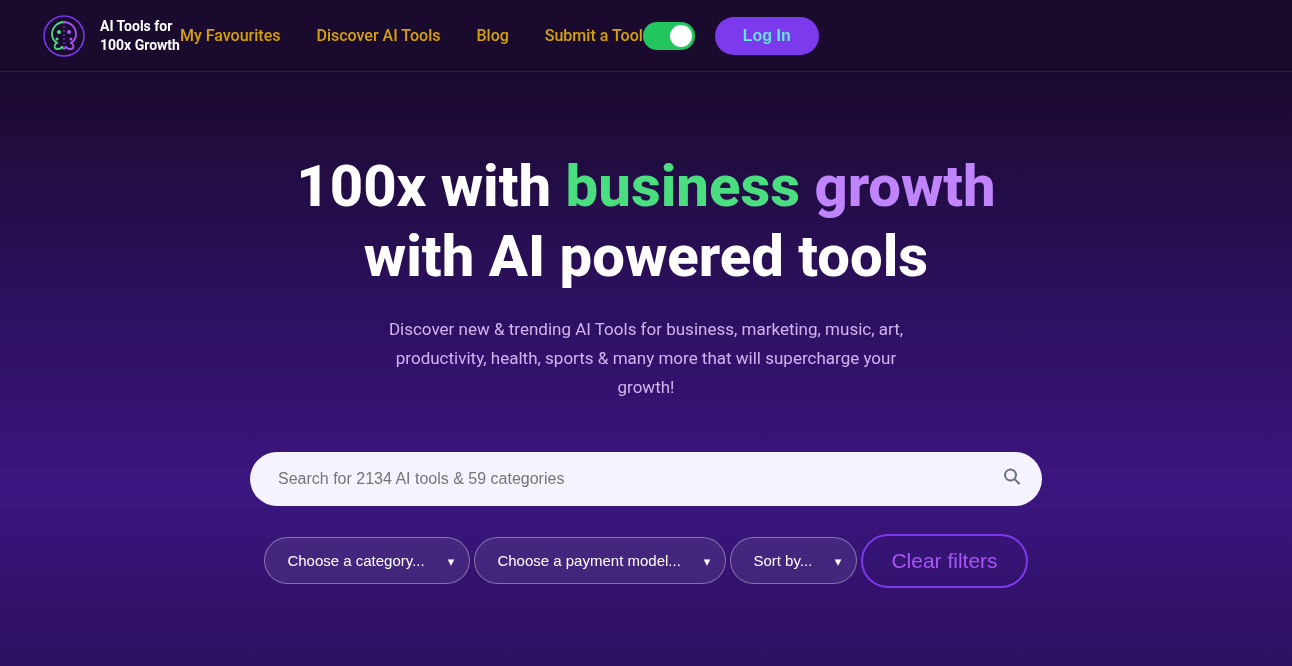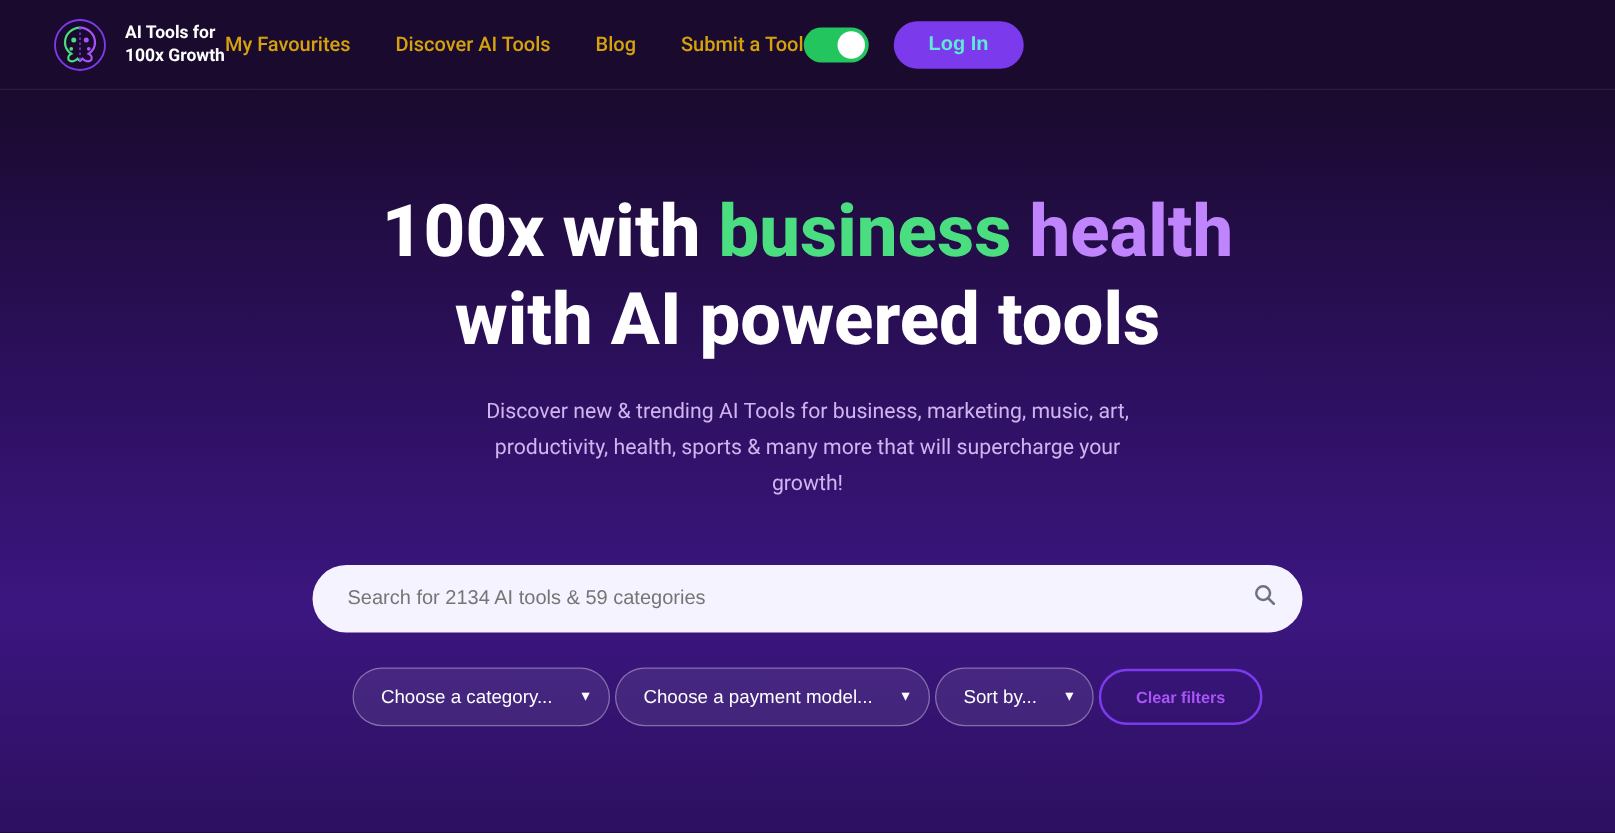--- a/index.html
+++ b/index.html
@@ -207,22 +207,22 @@
       color: #ffffff;
       font-size: 13px;
     }
 
     .clear-filters-btn {
       background: transparent;
       border: 2px solid #7c3aed;
       border-radius: 28px;
       padding: 13px 28px;
       color: #a855f7;
-      font-size: 13px;
-      font-weight: 700;
+      font-size: 21px;
+      font-weight: 400;
       cursor: pointer;
     }
   </style>
 </head>
 <body>
 
 <nav class="navbar">
   <div class="logo-area">
     <svg class="logo-icon" viewBox="0 0 48 48" fill="none" xmlns="http://www.w3.org/2000/svg">
       <ellipse cx="24" cy="24" rx="20" ry="20" fill="#1a0a2e" stroke="#7c3aed" stroke-width="1.5"></ellipse>
@@ -249,21 +249,21 @@
   <div class="nav-right">
     <div class="toggle-switch">
       <div class="toggle-knob"></div>
     </div>
     <button class="login-btn">Log In</button>
   </div>
 </nav>
 
 <section class="hero">
   <h1 class="hero-title">
-    <span>100x with </span><span class="highlight-green">business</span><span> </span><span class="highlight-purple">health</span>
+    <span>100x with </span><span class="highlight-green">business</span><span> </span><span class="highlight-purple">growth</span>
     <br>
     <span>with AI powered tools</span>
   </h1>
 
   <p class="hero-subtitle">Discover new &amp; trending AI Tools for business, marketing, music, art, productivity, health, sports &amp; many more that will supercharge your growth!</p>
 
   <div class="search-container">
     <div class="search-wrapper">
       <input type="text" class="search-bar" placeholder="Search for 2134 AI tools &amp; 59 categories" style="">
       <button class="search-icon-btn">

